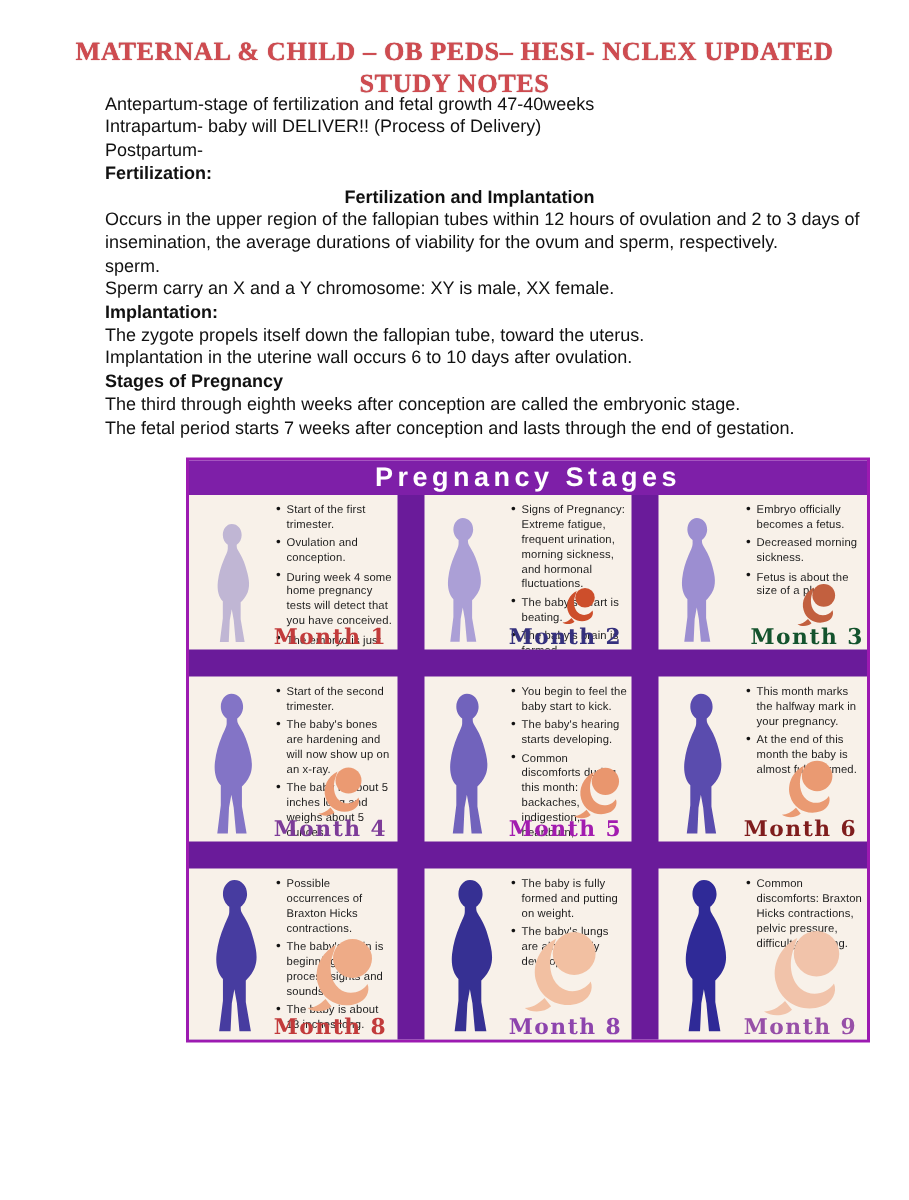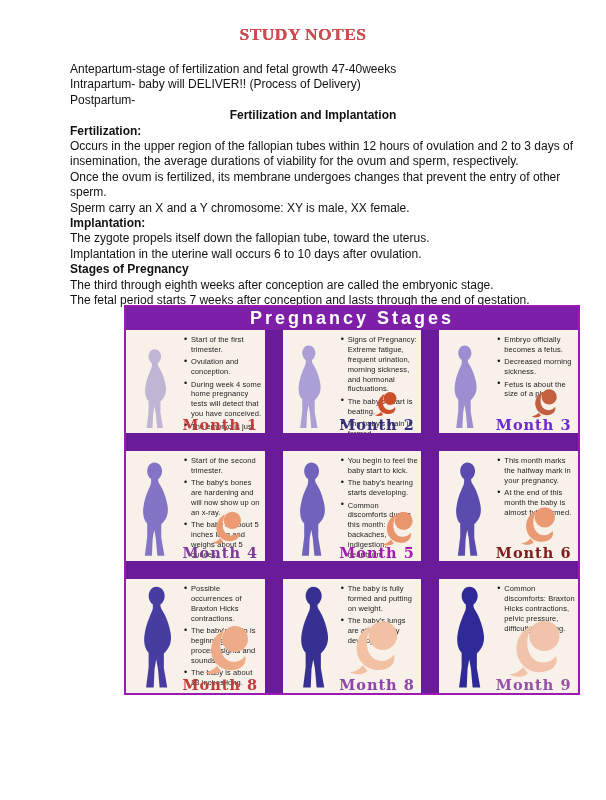--- a/index.html
+++ b/index.html
@@ -77,32 +77,32 @@
       <circle cx="38" cy="17" r="13"></circle>
       <path d="M27,8 C17,13 12,24 15,34 C18,45 30,51 41,47 C47,45 50,39 48,34 C44,40 35,42 29,37 C23,32 22,22 25,14 Z"></path>
       <path d="M20,44 C16,48 12,50 8,50 C12,53 20,53 24,49 Z"></path>
     </g>
   </defs>
 </svg>
 
 <div class="page">
 
   <div class="doc-title">
+    <div>MATERNAL &amp; CHILD – OB PEDS– HESI- NCLEX UPDATED</div>
     <div>STUDY NOTES</div>
   </div>
 
   <div class="body-text">
     <div class="line">Antepartum-stage of fertilization and fetal growth 47-40weeks</div>
     <div class="line">Intrapartum- baby will DELIVER!! (Process of Delivery)</div>
     <div class="line">Postpartum-</div>
+    <div class="line b">Fertilization:</div>
     <div class="line b c">Fertilization and Implantation</div>
-    <div class="line b">Fertilization:</div>
     <div class="line">Occurs in the upper region of the fallopian tubes within 12 hours of ovulation and 2 to 3 days of</div>
     <div class="line">insemination, the average durations of viability for the ovum and sperm, respectively.</div>
-    <div class="line">Once the ovum is fertilized, its membrane undergoes changes that prevent the entry of other</div>
     <div class="line">sperm.</div>
     <div class="line">Sperm carry an X and a Y chromosome: XY is male, XX female.</div>
     <div class="line b">Implantation:</div>
     <div class="line">The zygote propels itself down the fallopian tube, toward the uterus.</div>
     <div class="line">Implantation in the uterine wall occurs 6 to 10 days after ovulation.</div>
     <div class="line b">Stages of Pregnancy</div>
     <div class="line">The third through eighth weeks after conception are called the embryonic stage.</div>
     <div class="line">The fetal period starts 7 weeks after conception and lasts through the end of gestation.</div>
   </div>
 
@@ -143,21 +143,21 @@
             <use href="#p-sil" fill="#9c8ed1"></use>
           </svg>
         <ul class="bullets">
           <li>Embryo officially becomes a fetus.</li>
           <li>Decreased morning sickness.</li>
           <li>Fetus is about the size of a plum.</li>
         </ul>
         <svg class="fetus" viewBox="0 0 60 56">
             <use href="#g-fetus" fill="#c2603f"></use>
           </svg>
-        <div class="month-label" style="color: #6d28d9;">Month 3</div>
+        <div class="month-label" style="color: #14532d; text-align: right;">Month 3</div>
       </div>
 
       <div class="cell r2 m4">
         <svg class="sil" viewBox="0 0 60 124">
             <use href="#p-sil" fill="#8374c6"></use>
           </svg>
         <ul class="bullets">
           <li>Start of the second trimester.</li>
           <li>The baby's bones are hardening and will now show up on an x-ray.</li>
           <li>The baby is about 5 inches long and weighs about 5 ounces.</li>

